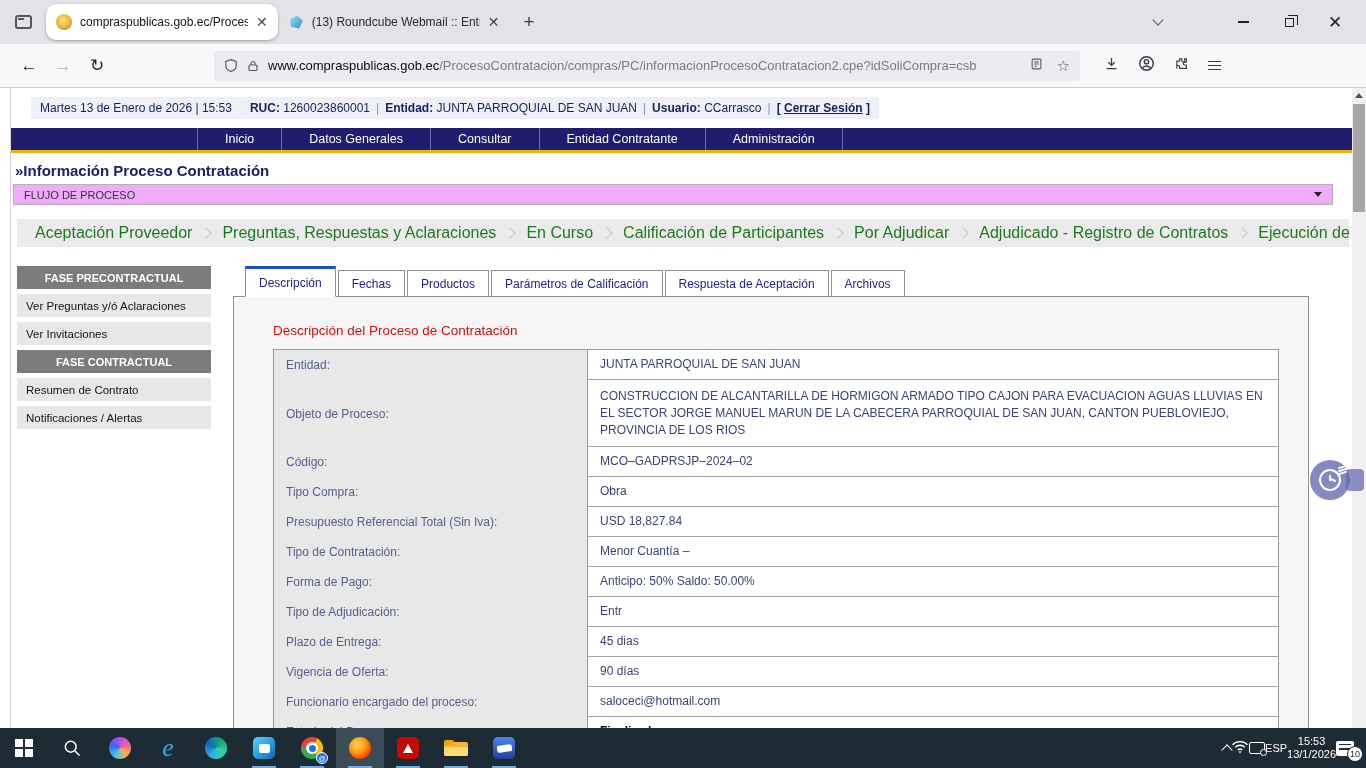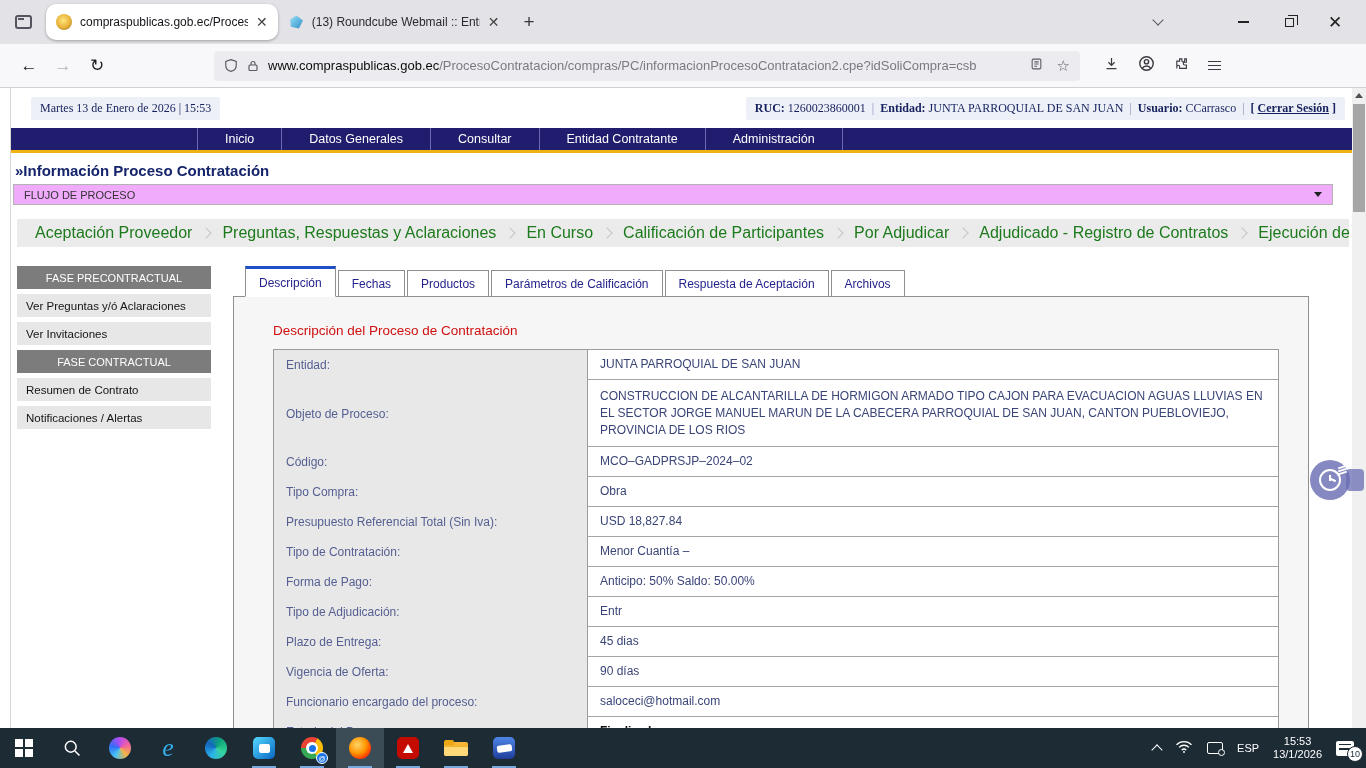--- a/index.html
+++ b/index.html
@@ -37,42 +37,42 @@
   .url-path { color:#7a7a84; white-space:nowrap; overflow:hidden; max-width:545px; }
   .urlbar-right { margin-left:auto; display:flex; align-items:center; gap:14px; color:#5b5b66; }
   .toolbar-right { display:flex; align-items:center; gap:19px; margin-left:24px; color:#3a3a42; }
   .hamburger { display:flex; flex-direction:column; gap:2.6px; }
   .hamburger i { width:13px; height:1.6px; background:#3a3a42; }
 
   
   .viewport { position:relative; height:640px; background:#fff; overflow:hidden; }
   .page { margin:0 10px; border-left:1px solid #d6d6d6; border-right:1px solid #d6d6d6; height:100%; background:#fff; }
 
-  .site-header { height:40px; display:flex; align-items:center; justify-content:space-between; padding:0 10px 0 20px;font-family:Liberation Serif, serif; }
+  .site-header { height:40px; display:flex; align-items:center; padding:0 10px 0 20px; }
   .badge { background:#eef0f8; color:#14215c; font-size:12px; padding:4px 9px; border-radius:2px; white-space:nowrap; }
   .info-badge b { font-weight:bold; }
   .sep { color:#8b93b8; margin:0 6px; }
   .logout-link { font-weight:bold; text-decoration:underline; }
 
   .menubar { height:25px; background:#211d6e; border-bottom:3px solid #eeb211; display:flex; padding-left:186px; }
   .menu-item { color:#fff; font-size:12.5px; padding:0 27px; display:flex; align-items:center; border-right:1px solid #6c68b5; }
   .menu-item:first-child { border-left:1px solid #6c68b5; }
 
   .page-title { font-size:15px; font-weight:bold; color:#15246b; margin:9px 0 5px 4px; }
   .flujo { height:21px; border:1px solid #b3b3b3; margin:0 22px 0 2px; background:#f0abfc; display:flex; align-items:center; justify-content:space-between; padding:0 10px; font-size:11px; color:#333; }
   .caret-down { width:0; height:0; border-left:4px solid transparent; border-right:4px solid transparent; border-top:5px solid #222; }
 
   .flow { margin:14px 6px 0 6px; background:#ebebeb; height:28px; display:flex; align-items:center; padding-left:18px; font-size:16px; }
   .step { color:#1c7a1c; white-space:nowrap; }
   .step.current { color:#d21e1e; font-weight:bold;font-style:italic; }
   .flow-chev { width:8px; height:8px; border-top:1.6px solid #c6c6c6; border-right:1.6px solid #c6c6c6; transform:rotate(45deg); margin:0 12px 0 10px; flex:none; }
 
   .content { display:flex; margin-top:19px; }
   .sidebar { width:194px; margin-left:6px; flex:none; }
-  .sb-header { background:#7c7c7c; color:#fff; font-weight:normal; font-size:11px; height:23px; display:flex; align-items:center; justify-content:center; margin-bottom:5px; }
+  .sb-header { background:#7c7c7c; color:#fff; font-weight:bold; font-size:11px; height:23px; display:flex; align-items:center; justify-content:center; margin-bottom:5px; }
   .sb-item { background:#e7e7e7; color:#141414; font-size:11.5px; height:23px; display:flex; align-items:center; padding-left:9px; margin-bottom:5px; }
 
   .main { flex:1; margin-left:22px; margin-right:46px; }
   .tabs-row { display:flex; align-items:flex-end; padding-left:12px; position:relative; z-index:2; }
   .tab { height:27px; background:#fff; border:1px solid #8f8f8f; margin-bottom:-1px; padding:0 13px; font-size:12px; color:#23238c; display:flex; align-items:center; }
   .tab + .tab { margin-left:2px; }
   .tab.active { height:31px; border-top:3px solid #2050c8; border-bottom:1px solid #fff; }
 
   .panel { border:1px solid #8f8f8f; background:#f6f6f6; height:452px; position:relative; z-index:1; }
   .panel-heading { color:#cf0f0f; font-size:13.5px; margin:26px 29px 11px 39px; }
@@ -120,21 +120,21 @@
   .firefox { background:radial-gradient(circle at 38% 35%, #ffd567 0%, #ff9500 45%, #ff3d00 72%, #e31587 100%); }
   .acrobat { width:22px; height:22px; border-radius:5px; background:#c40b00; display:flex; align-items:center; justify-content:center; }
   .acrobat i { width:0; height:0; border-left:5px solid transparent; border-right:5px solid transparent; border-bottom:9px solid #fff; }
   .folder { position:relative; width:24px; height:18px; }
   .folder .back { position:absolute; bottom:1px; width:24px; height:14px; background:linear-gradient(#f6b73c,#eda712); border-radius:2px; }
   .folder .tabp { position:absolute; top:1px; left:0; width:10px; height:5px; background:#eda712; border-radius:2px 2px 0 0; }
   .folder .front { position:absolute; bottom:1px; width:24px; height:9px; background:#ffd978; border-radius:1px 1px 2px 2px; }
   .zoomapp { width:22px; height:22px; border-radius:5px; background:linear-gradient(180deg,#4e86e8,#1f3e9b); display:flex; align-items:center; justify-content:center; }
   .zoomapp i { width:15px; height:7px; background:#fff; border-radius:2px; transform:rotate(-8deg); }
 
-  .tb-right { margin-left:auto; display:flex; align-items:center; gap:14px; padding-right:12px; font-size:11px; }
+  .tb-right { margin-left:auto; display:flex; align-items:center; padding-right:12px; font-size:11px; }
   .chev-up { width:8px; height:8px; border-top:1.8px solid #fff; border-right:1.8px solid #fff; transform:rotate(-45deg); margin-top:3px; }
   .display-ic { width:16px; height:12px; border:1.6px solid #fff; border-radius:2px; position:relative; }
   .display-ic::after { content:""; position:absolute; right:-3px; bottom:-3px; width:5px; height:5px; border:1.2px solid #fff; border-radius:50%; background:#1d2b35; }
   .clockblock { text-align:center; line-height:13px; }
   .notif { position:relative; width:18px; height:15px; background:#fff; border-radius:2px; }
   .notif i { display:block; height:1.5px; background:#1d2b35; margin:3px 3px 0 3px; }
   .badge10 { position:absolute; bottom:-6px; right:-9px; width:16px; height:16px; border-radius:50%; background:#fff; border:1px solid #1d2b35; color:#1d2b35; font-size:9px; display:flex; align-items:center; justify-content:center; }
 </style>
 </head>
 <body>

